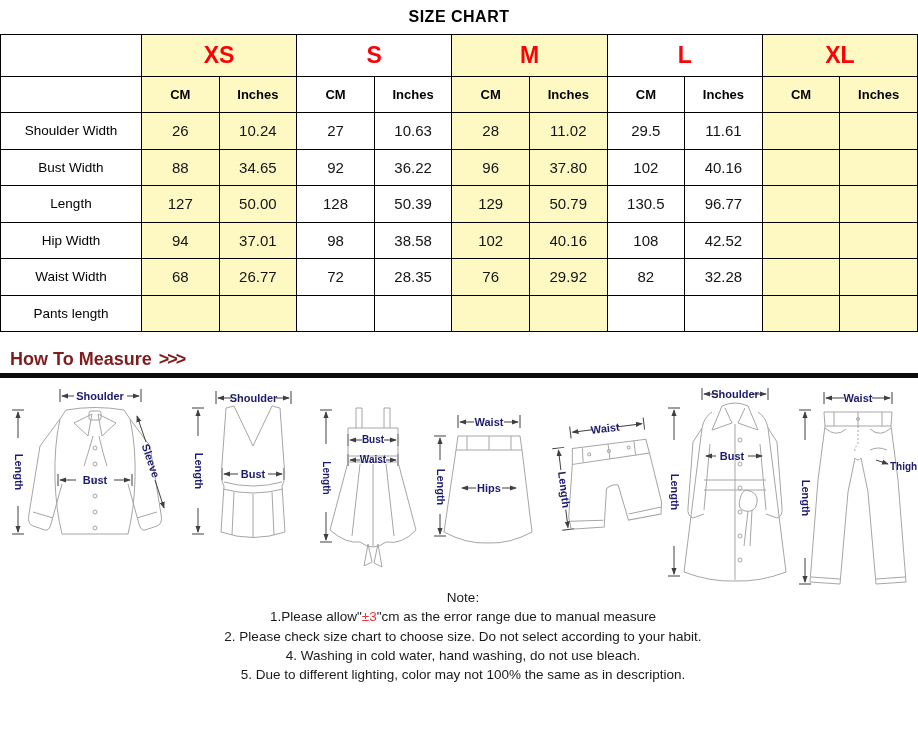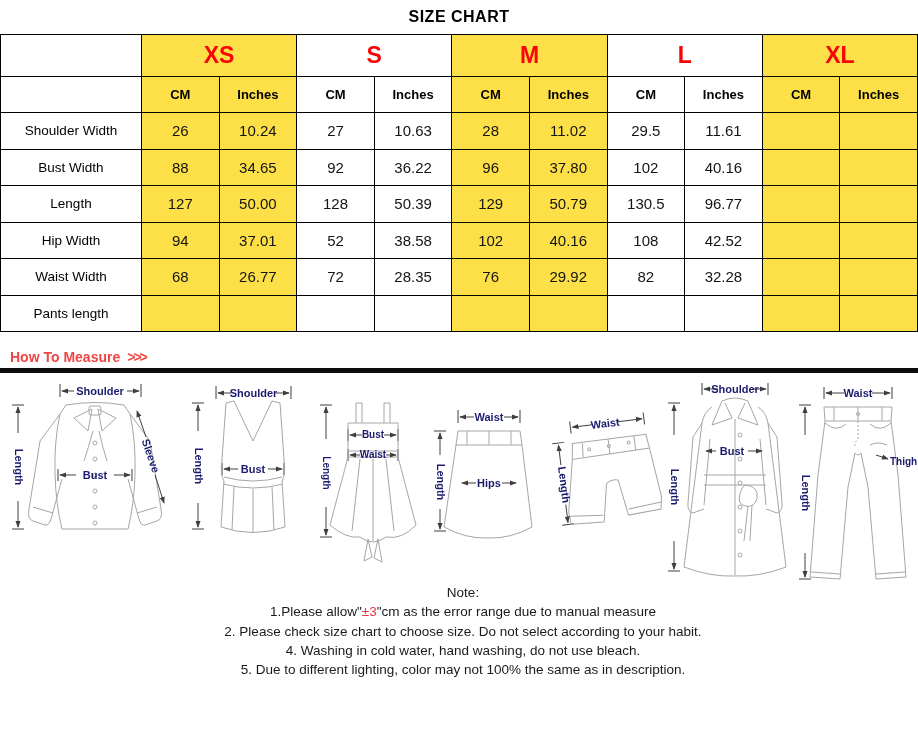--- a/index.html
+++ b/index.html
@@ -8,22 +8,22 @@
   table.size{width:918px;border-collapse:collapse;table-layout:fixed;}
   table.size td,table.size th{border:1px solid #000;text-align:center;vertical-align:middle;padding:0;overflow:hidden;}
   col.lc{width:141px;}
   tr.szr{height:42px;}
   tr.szr th{font-size:23px;font-weight:bold;color:#fb0207;}
   tr.unr{height:36px;}
   tr.unr th{font-size:13px;font-weight:bold;}
   tbody tr{height:36.5px;}
   td.rl{font-size:13.5px;}
   td.v{font-size:15px;color:#141414;}
-  .sh{background:#fde047;}
-  .measure{margin:17px 0 0 10px;font-size:14px;font-weight:bold;color:#ef4444;}
+  .sh{background:#fef9c3;}
+  .measure{margin:17px 0 0 10px;font-size:18px;font-weight:bold;color:#7f1d1d;}
   .measure .arr{margin-left:7px;letter-spacing:-2px;}
   .bar{height:5px;background:#0c0c0c;margin-top:3px;}
   .strip{position:relative;height:208px;margin-top:0;}
   .strip svg{position:absolute;top:0;left:0;}
   .g{stroke:#a6a6a6;fill:none;stroke-width:1;}
   .d{stroke:#3f3f3f;fill:none;stroke-width:1;}
   .strip text{font-family:"Liberation Sans",sans-serif;font-weight:bold;fill:#1b1b6e;font-size:11px;}
   text.s10{font-size:10px;}
   .notes{margin:2px 0 0 8px;font-size:13.5px;line-height:19.3px;color:#1a1a1a;text-align:center;}
   .notes .hl{color:#e8353c;}
@@ -107,21 +107,21 @@
       <td class="v sh">50.79</td>
       <td class="v">130.5</td>
       <td class="v">96.77</td>
       <td class="v sh"></td>
       <td class="v sh"></td>
     </tr>
     <tr>
       <td class="rl">Hip Width</td>
       <td class="v sh">94</td>
       <td class="v sh">37.01</td>
-      <td class="v">52</td>
+      <td class="v">98</td>
       <td class="v">38.58</td>
       <td class="v sh">102</td>
       <td class="v sh">40.16</td>
       <td class="v">108</td>
       <td class="v">42.52</td>
       <td class="v sh"></td>
       <td class="v sh"></td>
     </tr>
     <tr>
       <td class="rl">Waist Width</td>

